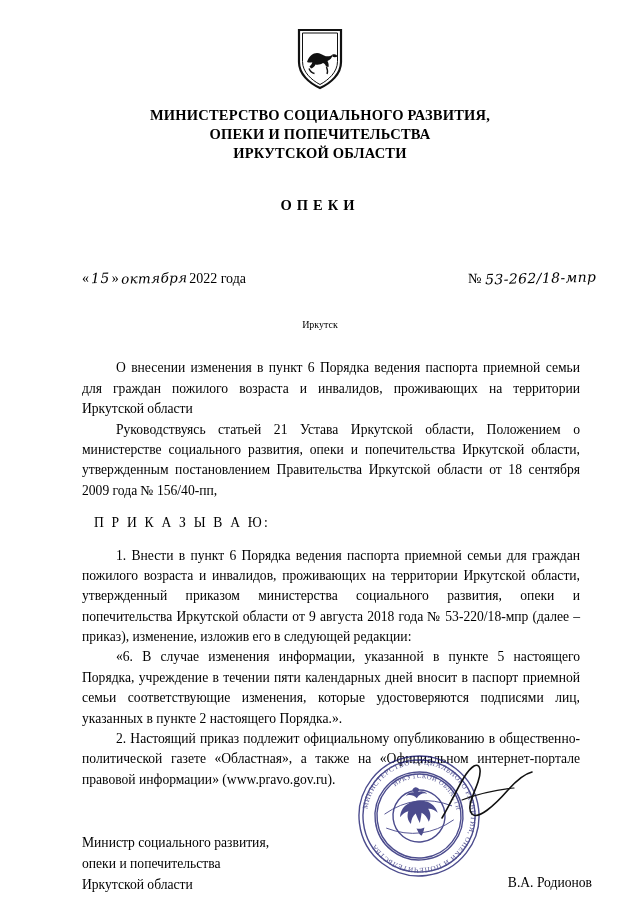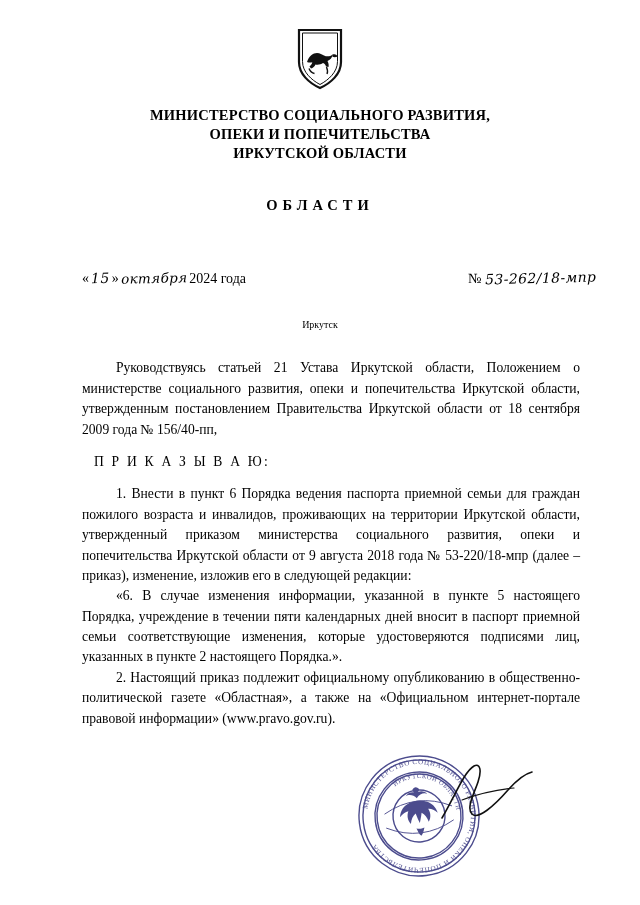--- a/index.html
+++ b/index.html
@@ -174,52 +174,61 @@
       </svg>
     </div>
   </div>
 
   <div class="org-title">
     <div>МИНИСТЕРСТВО СОЦИАЛЬНОГО РАЗВИТИЯ,</div>
     <div>ОПЕКИ И ПОПЕЧИТЕЛЬСТВА</div>
     <div>ИРКУТСКОЙ ОБЛАСТИ</div>
   </div>
 
-  <div class="doc-kind">ОБЛАСТИ</div>
+  <div class="doc-kind">ОПЕКИ</div>
 
   <div class="meta-row">
     <div class="date-line">
       <span>«</span>
       <span class="hand">15</span>
       <span>»</span>
       <span class="hand small">октября</span>
-      <span>2024 года</span>
+      <span>2022 года</span>
     </div>
     <div class="num-line">
       <span>№</span>
       <span class="hand">53-262/18-мпр</span>
     </div>
   </div>
 
   <div class="city">Иркутск</div>
 
   <div class="body-wrap">
+    <p class="just">О внесении изменения в пункт 6 Порядка ведения паспорта приемной семьи для граждан пожилого возраста и инвалидов, проживающих на территории Иркутской области</p>
 
     <p class="just blk">Руководствуясь статьей 21 Устава Иркутской области, Положением о министерстве социального развития, опеки и попечительства Иркутской области, утвержденным постановлением Правительства Иркутской области от 18 сентября 2009 года № 156/40-пп,</p>
 
     <p class="tight spaced-caps">П Р И К А З Ы В А Ю:</p>
 
     <p class="just">1. Внести в пункт 6 Порядка ведения паспорта приемной семьи для граждан пожилого возраста и инвалидов, проживающих на территории Иркутской области, утвержденный приказом министерства социального развития, опеки и попечительства Иркутской области от 9 августа 2018 года № 53-220/18-мпр (далее – приказ), изменение, изложив его в следующей редакции:</p>
 
     <p class="just">«6. В случае изменения информации, указанной в пункте 5 настоящего Порядка, учреждение в течении пяти календарных дней вносит в паспорт приемной семьи соответствующие изменения, которые удостоверяются подписями лиц, указанных в пункте 2 настоящего Порядка.».</p>
 
     <p class="just">2. Настоящий приказ подлежит официальному опубликованию в общественно-политической газете «Областная», а также на «Официальном интернет-портале правовой информации» (www.pravo.gov.ru).</p>
 
   </div>
 
+  <div class="sign-wrap">
+    <div class="sign-left">
+      <div>Министр социального развития,</div>
+      <div>опеки и попечительства</div>
+      <div>Иркутской области</div>
+    </div>
+    <div class="sign-right">В.А. Родионов</div>
+  </div>
 
   <div class="stamp">
     <svg viewBox="0 0 128 128" width="128" height="128" xmlns="http://www.w3.org/2000/svg">
       <defs>
         <path id="arcOuter" d="M 64,64 m -52,0 a 52,52 0 1,1 104,0 a 52,52 0 1,1 -104,0"></path>
         <path id="arcInner" d="M 64,64 m -38,0 a 38,38 0 1,1 76,0 a 38,38 0 1,1 -76,0"></path>
       </defs>
       <g fill="none" stroke="#1a1a6e" stroke-width="1.4">
         <circle cx="64" cy="64" r="60"></circle>
         <circle cx="64" cy="64" r="56"></circle>

